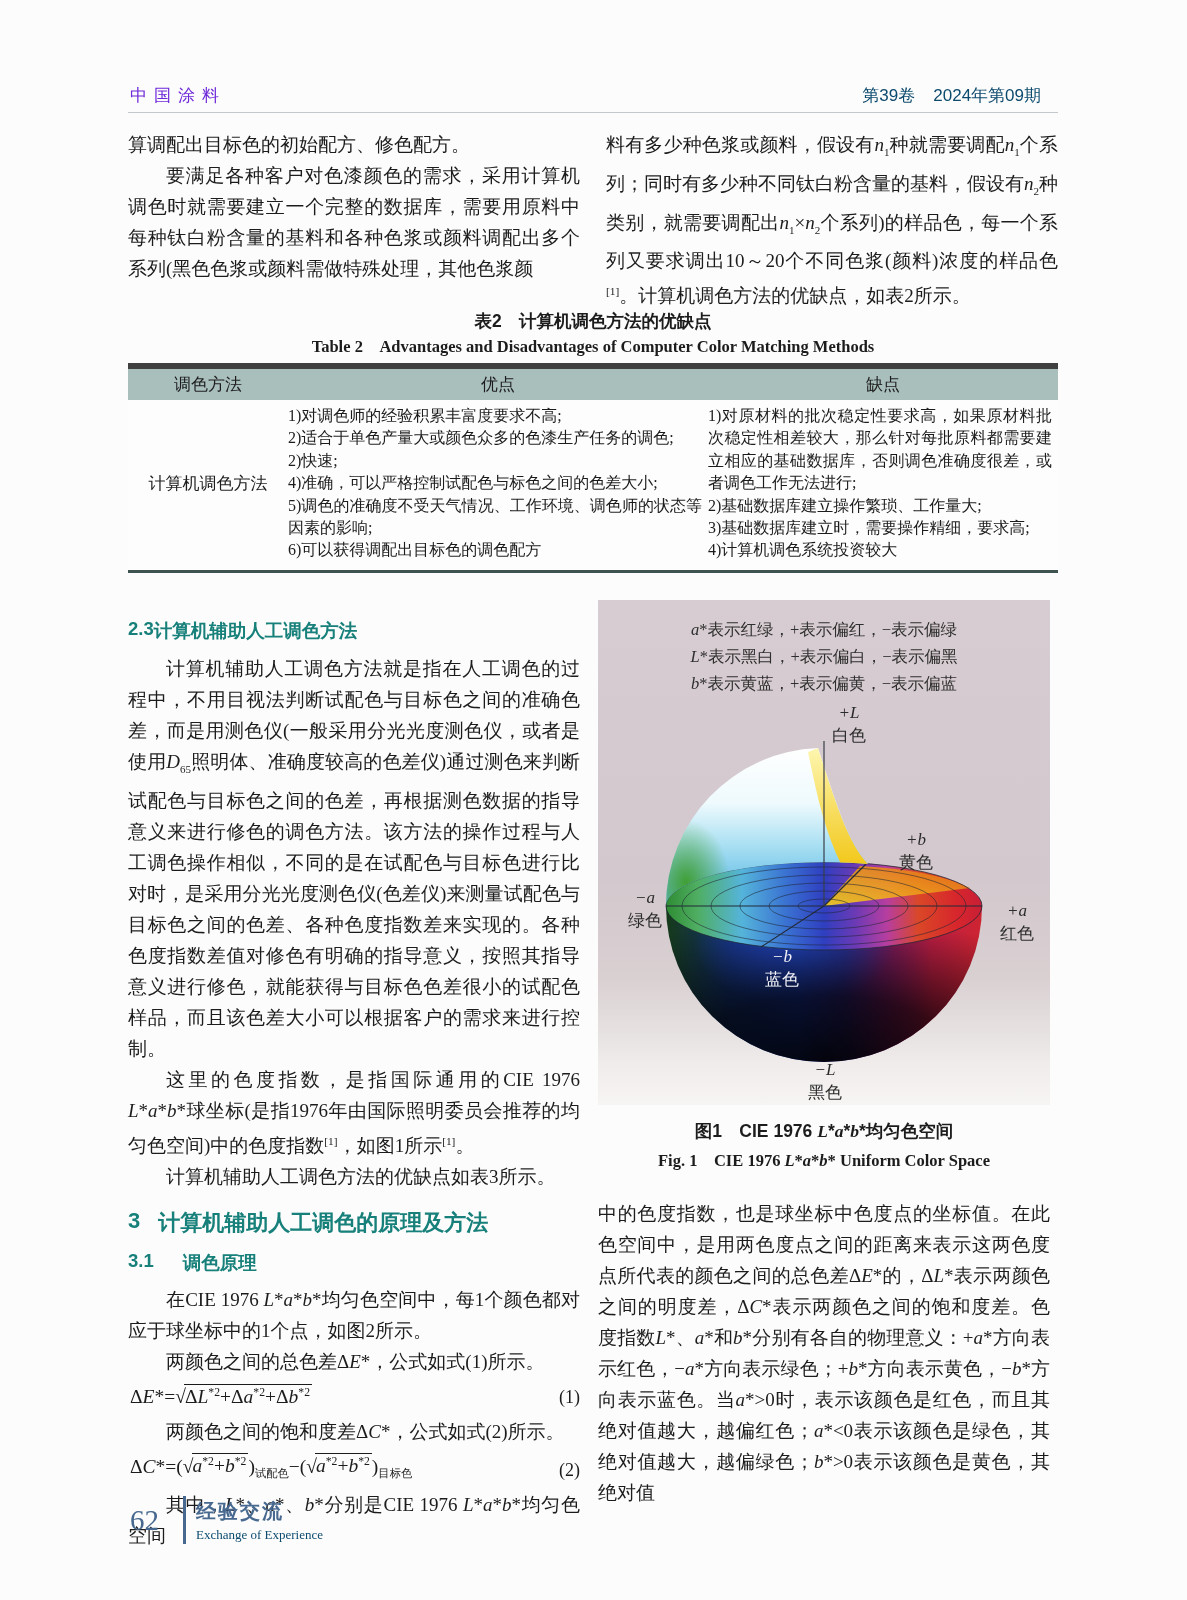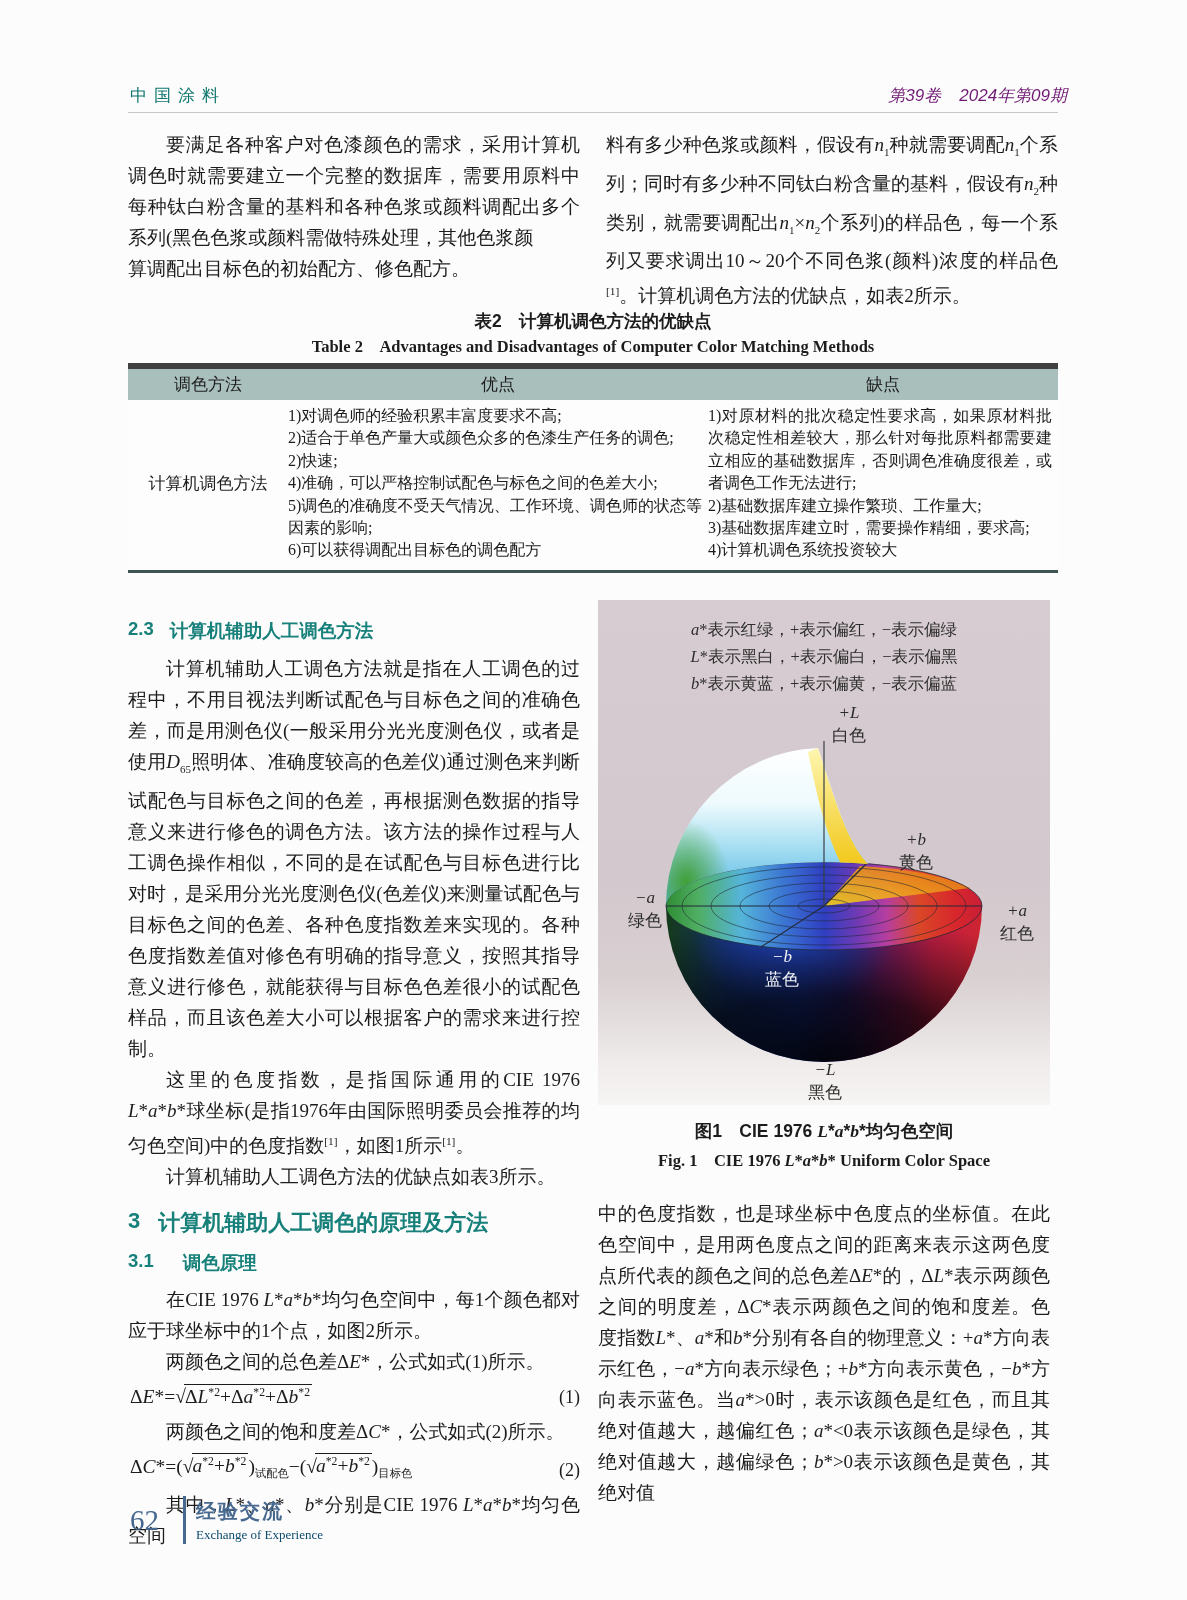--- a/index.html
+++ b/index.html
@@ -1,22 +1,22 @@
 <!DOCTYPE html>
 <html><head>
 <meta charset="utf-8">
 <style>
   html,body{margin:0;padding:0;}
   .page{position:relative;width:1187px;height:1600px;background:#fcfcfc;overflow:hidden;
         font-family:"Liberation Serif",serif;color:#1c1c1c;}
   
-  .hdr-left{position:absolute;left:130px;top:84px;font-size:17px;color:#0f766e;
+  .hdr-left{position:absolute;left:130px;top:84px;font-size:17px;color:#6d28d9;
             letter-spacing:7px;font-family:"Liberation Sans",sans-serif;}
-  .hdr-right{position:absolute;right:120px;top:84px;font-size:17px;color:#701a75;
-             font-family:"Liberation Sans",sans-serif;font-style:italic;}
+  .hdr-right{position:absolute;right:146px;top:84px;font-size:17px;color:#0c4a6e;
+             font-family:"Liberation Sans",sans-serif;}
   .hdr-right span{margin-left:18px;}
   .hdr-rule{position:absolute;left:128px;top:112px;width:930px;height:1px;background:#c3c8cd;}
   
   .para{font-size:19px;line-height:31px;text-align:justify;}
   .ind{text-indent:2em;}
   .v{font-family:"Liberation Serif",serif;font-style:italic;}
   sup{font-size:60%;}
   sub{font-size:58%;}
   
   .topcols{position:absolute;left:128px;top:129px;width:930px;display:flex;gap:26px;}
@@ -34,21 +34,21 @@
   .c1{width:160px;}
   .c2{width:420px;}
   .c3{width:350px;}
   .tbl-body{display:flex;padding:5px 0 8px 0;background:#fdfdfd;}
   .tbl-body .c1{display:flex;align-items:center;justify-content:center;font-size:17px;}
   .titem{line-height:22.4px;text-align:justify;padding-right:6px;}
   
   .leftcol{position:absolute;left:128px;top:618px;width:452px;}
   .rightcol{position:absolute;left:598px;top:600px;width:452px;}
   .h-teal{color:#17807a;font-family:"Liberation Sans",sans-serif;font-weight:bold;}
-  .h-s23{font-size:18.5px;margin:0 0 10px 0;display:flex;gap:16px;}
+  .h-s23{font-size:18.5px;margin:0 0 10px 0;display:flex;}
   .h-s3{font-size:22px;margin:16px 0 12px 0;display:flex;gap:18px;}
   .h-s31{font-size:18.5px;margin:0 0 9px 0;display:flex;gap:29px;}
   .eq{display:flex;justify-content:space-between;align-items:flex-end;
       font-size:19.5px;margin:8px 0 8px 2px;}
   .rad{border-top:1.6px solid #1b1b1b;padding:1px 2px 0 1px;margin-left:-2px;}
   .eqnum{font-size:18px;}
   
   .figbox{position:relative;width:452px;height:505px;
           background:linear-gradient(180deg,#d7ccd1 0%,#d3c8cd 55%,#d9d0d2 75%,#efeceb 92%,#f7f5f4 100%);}
   .figbox svg{position:absolute;left:0;top:0;}
@@ -76,22 +76,22 @@
 <div class="page">
 
   <div class="hdr-left">中国涂料</div>
   <div class="hdr-right">
     <span>第39卷</span><span>2024年第09期</span>
   </div>
   <div class="hdr-rule"></div>
 
   <div class="topcols">
     <div class="col">
+      <div class="para">算调配出目标色的初始配方、修色配方。</div>
       <div class="para ind">要满足各种客户对色漆颜色的需求，采用计算机调色时就需要建立一个完整的数据库，需要用原料中每种钛白粉含量的基料和各种色浆或颜料调配出多个系列(黑色色浆或颜料需做特殊处理，其他色浆颜</div>
-      <div class="para">算调配出目标色的初始配方、修色配方。</div>
     </div>
     <div class="col">
       <div class="para">料有多少种色浆或颜料，假设有<i class="v">n</i><sub>1</sub>种就需要调配<i class="v">n</i><sub>1</sub>个系列；同时有多少种不同钛白粉含量的基料，假设有<i class="v">n</i><sub>2</sub>种类别，就需要调配出<i class="v">n</i><sub>1</sub>×<i class="v">n</i><sub>2</sub>个系列)的样品色，每一个系列又要求调出10～20个不同色浆(颜料)浓度的样品色<sup>[1]</sup>。计算机调色方法的优缺点，如表2所示。</div>
     </div>
   </div>
 
   <div class="tbl-title-zh">表2　计算机调色方法的优缺点</div>
   <div class="tbl-title-en">Table 2　Advantages and Disadvantages of Computer Color Matching Methods</div>
   <div class="tbl">
     <div class="tbl-head">

